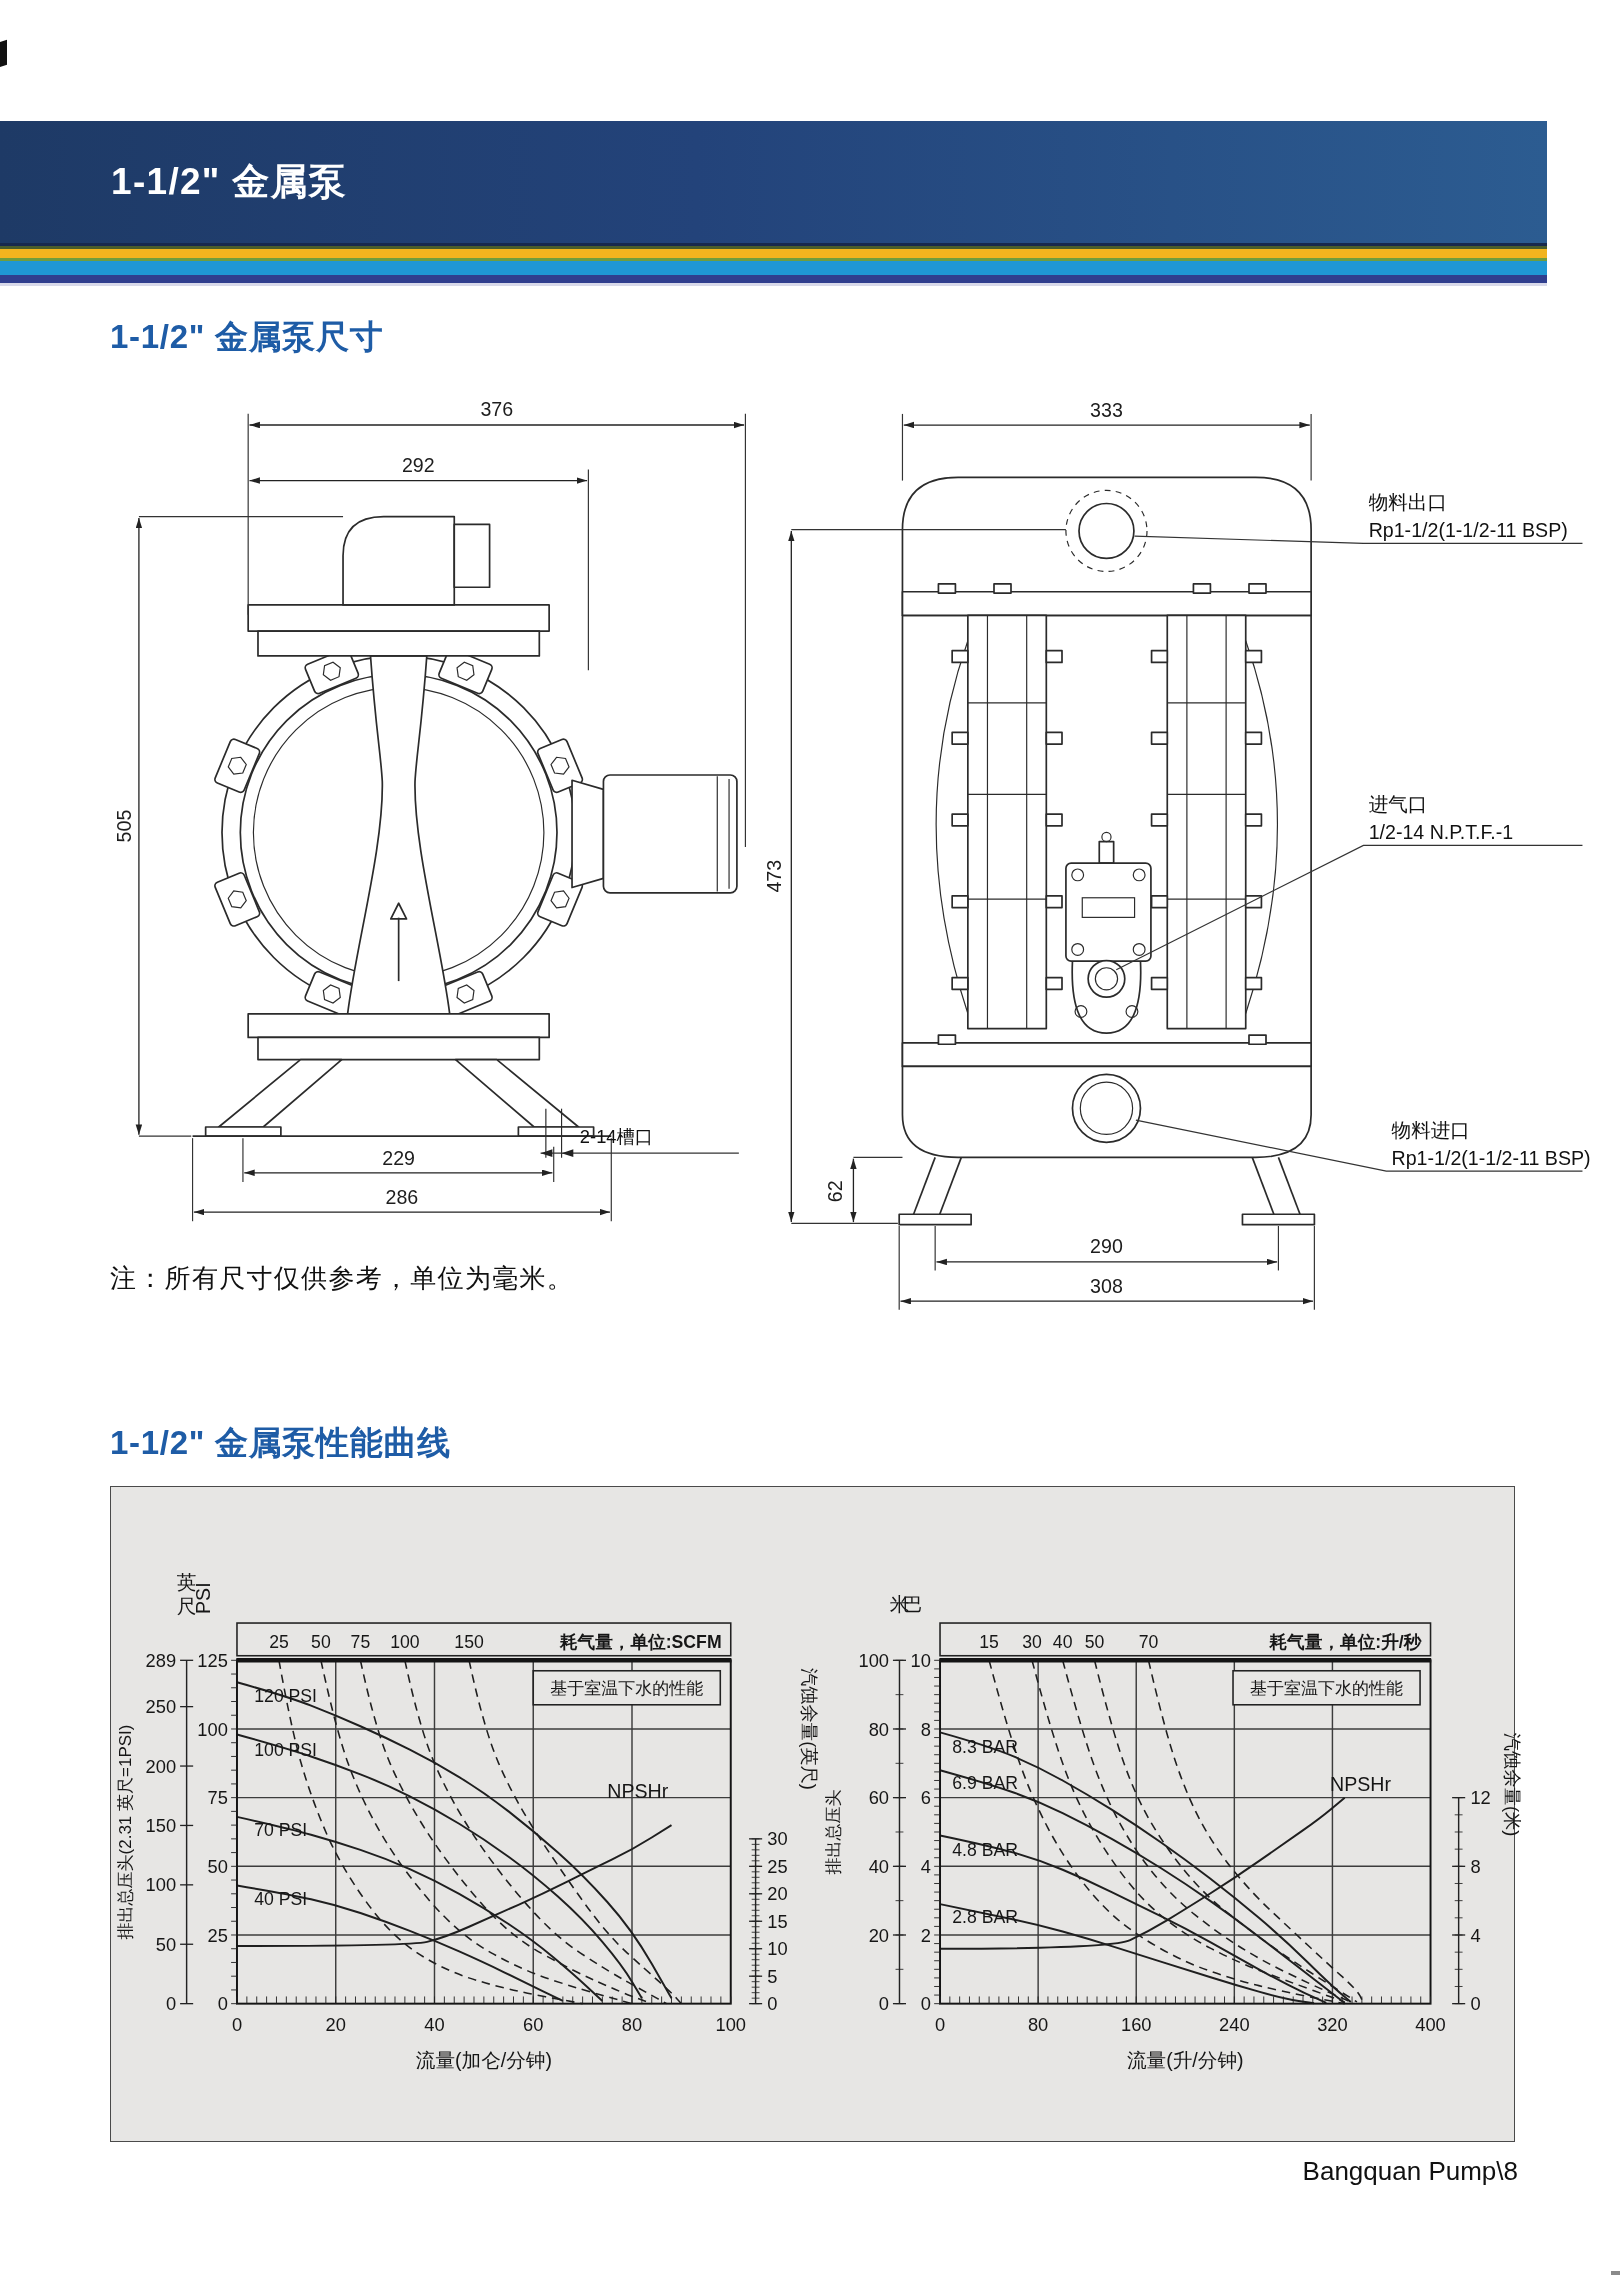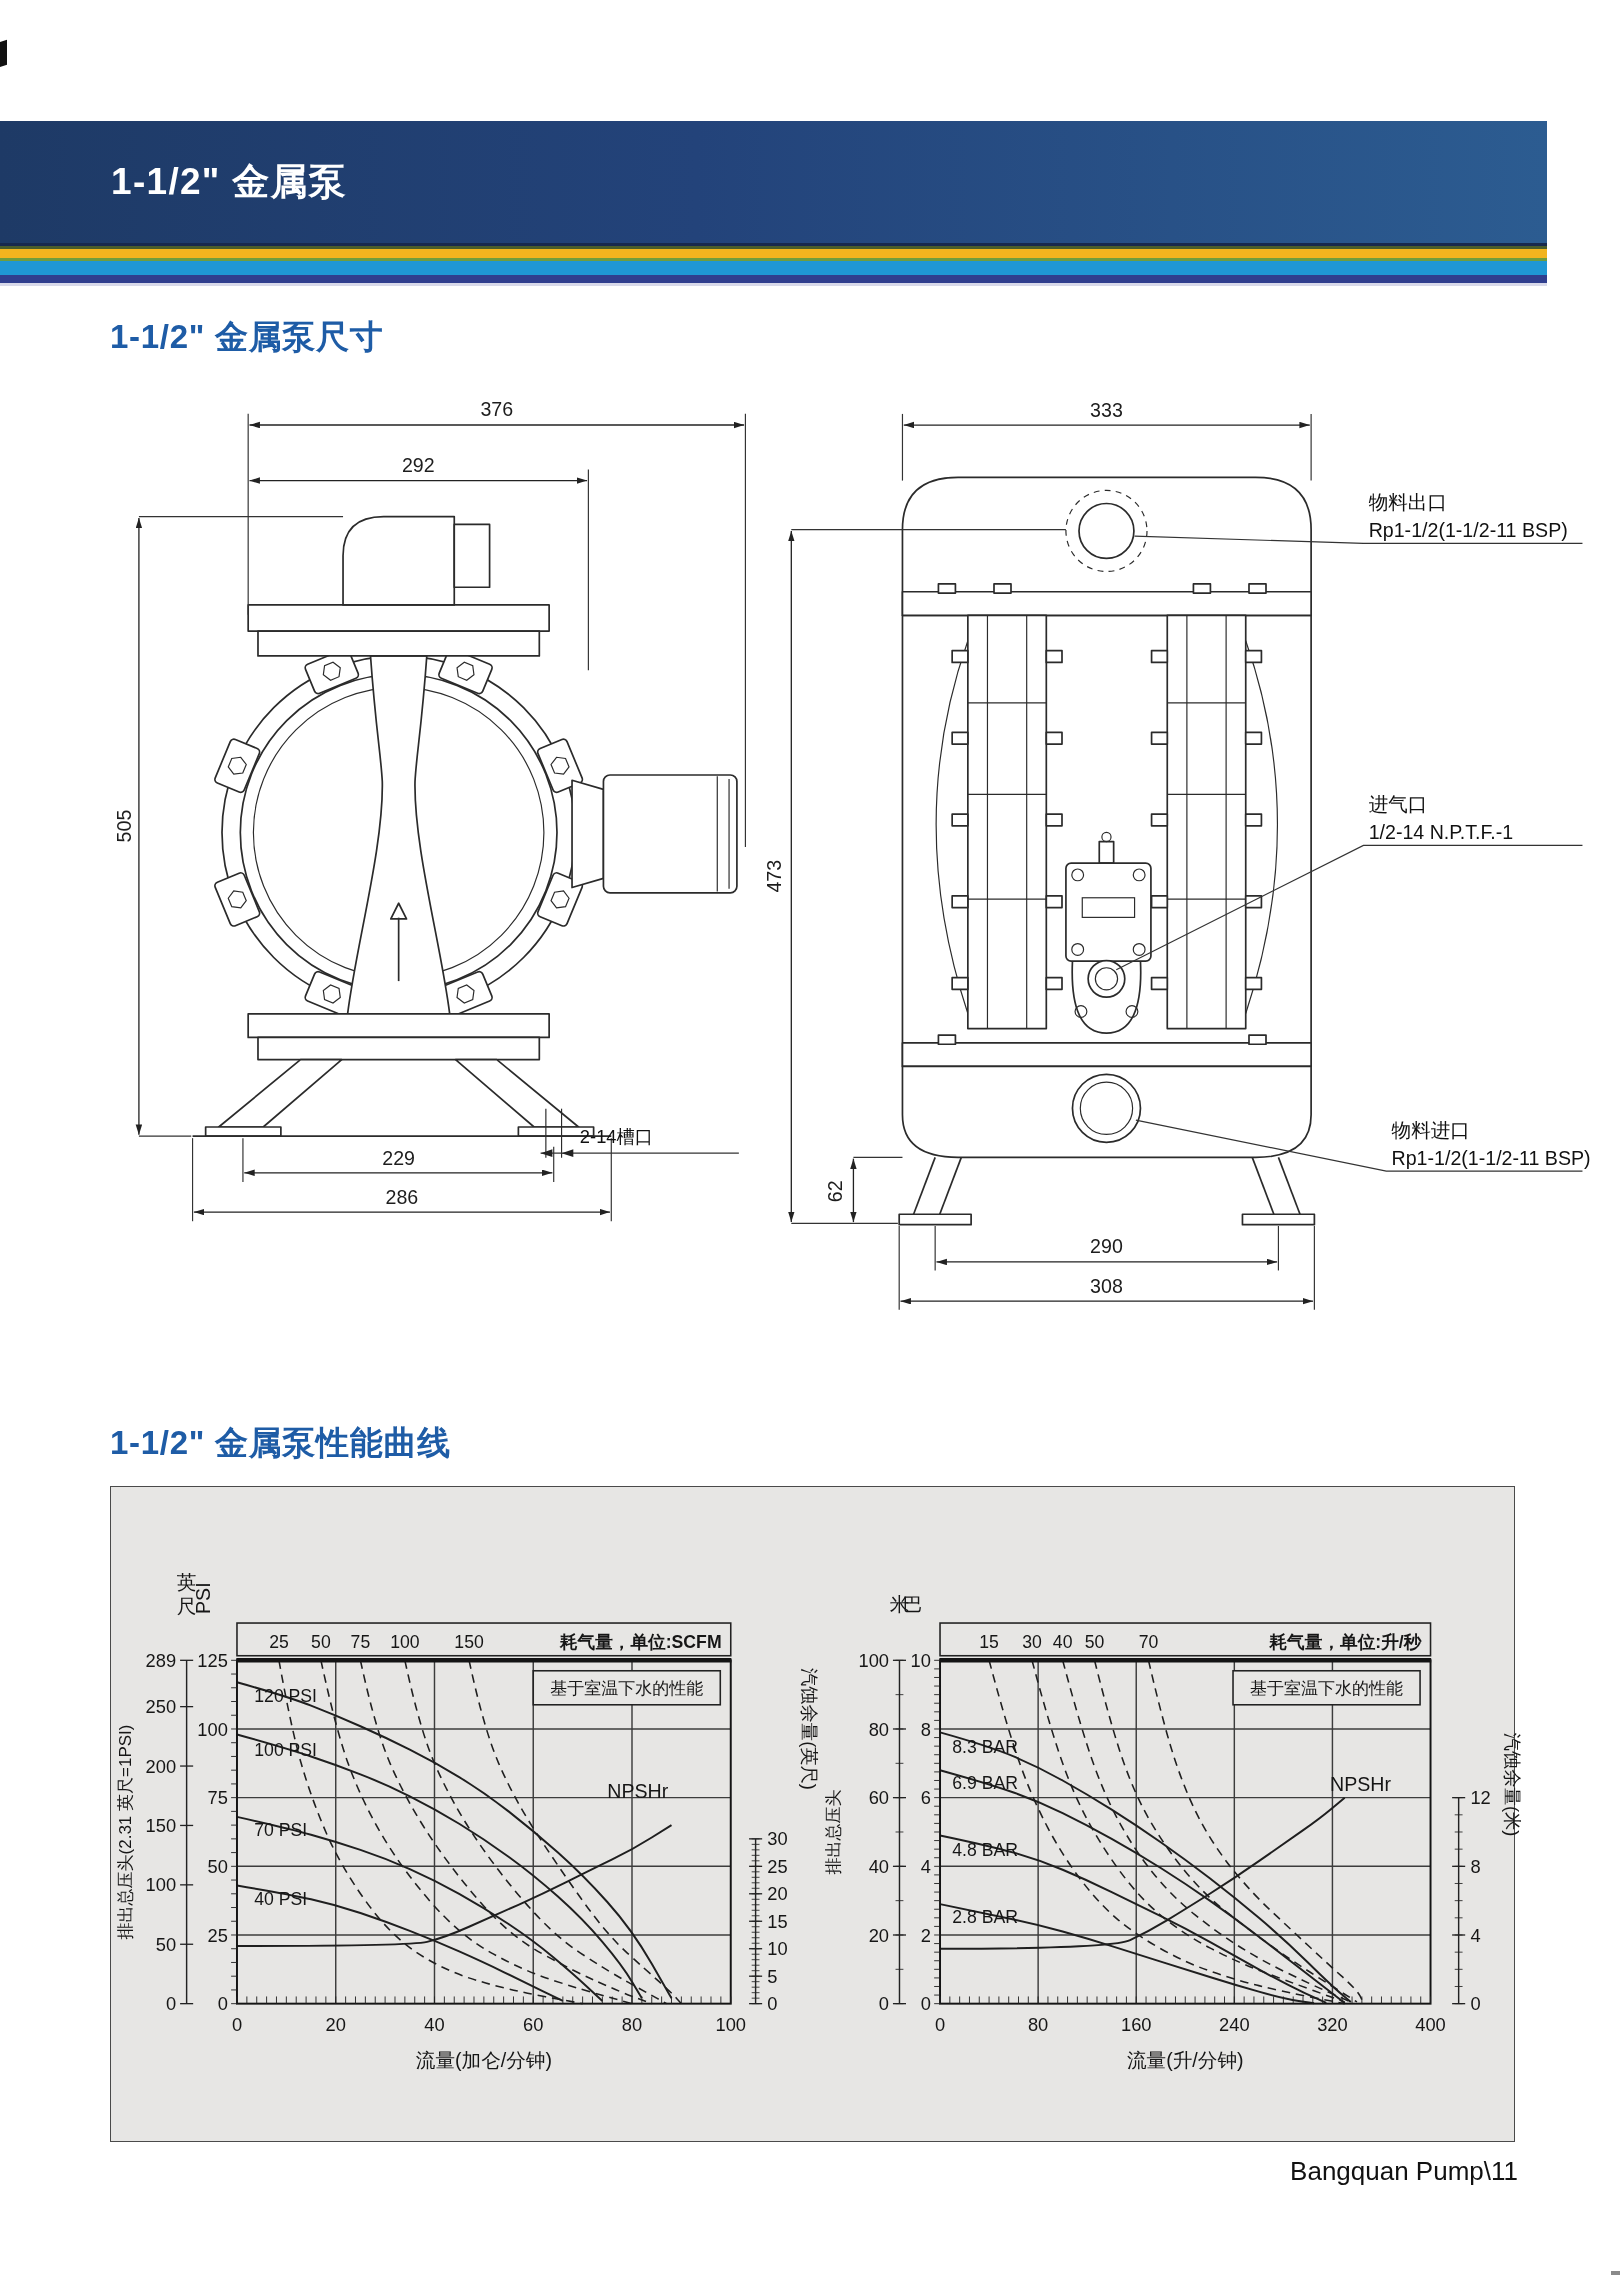--- a/index.html
+++ b/index.html
@@ -262,20 +262,21 @@
       <text class="lbl" x="958" y="246">Rp1-1/2(1-1/2-11 BSP)</text>
       <polyline class="ext" points="572,908 950,718 1285,718"></polyline>
       <text class="lbl" x="958" y="666">进气口</text>
       <text class="lbl" x="958" y="708">1/2-14 N.P.T.F.-1</text>
       <polyline class="ext" points="602,1138 985,1216 1285,1216"></polyline>
       <text class="lbl" x="993" y="1164">物料进口</text>
       <text class="lbl" x="993" y="1206">Rp1-1/2(1-1/2-11 BSP)</text>
     </g>
   </svg>
 
+  <div class="note">注：所有尺寸仅供参考，单位为毫米。</div>
 
   <h2 class="sec" id="sec2">1-1/2" 金属泵性能曲线</h2>
 
   <div class="panel">
     <svg id="perf-svg" style="left:0;top:0;" width="1403" height="654" viewBox="0 0 2144 1000">
         <g>
           <clipPath id="clipL">
             <rect x="190" y="262" width="759" height="530"></rect>
           </clipPath>
           <line x1="192" y1="370" x2="947" y2="370" stroke="#3c3c3c" stroke-width="2.2"></line>
@@ -667,16 +668,16 @@
           <line x1="2054" x2="2066" y1="580" y2="580" stroke="#222" stroke-width="1.3"></line>
           <line x1="2054" x2="2066" y1="553.75" y2="553.75" stroke="#222" stroke-width="1.3"></line>
           <line x1="2054" x2="2066" y1="527.5" y2="527.5" stroke="#222" stroke-width="1.3"></line>
           <line x1="2054" x2="2066" y1="501.25" y2="501.25" stroke="#222" stroke-width="1.3"></line>
           <line x1="2054" x2="2066" y1="475" y2="475" stroke="#222" stroke-width="1.3"></line>
           <text x="2132" y="455" font-size="28" fill="#161616" text-anchor="middle" transform="rotate(90 2132 455)">汽蚀余量(米)</text>
         </g>
       </svg>
   </div>
 
-  <div class="footer">Bangquan Pump\11</div>
+  <div class="footer">Bangquan Pump\8</div>
 
 </div>
 
 
 </body></html>

